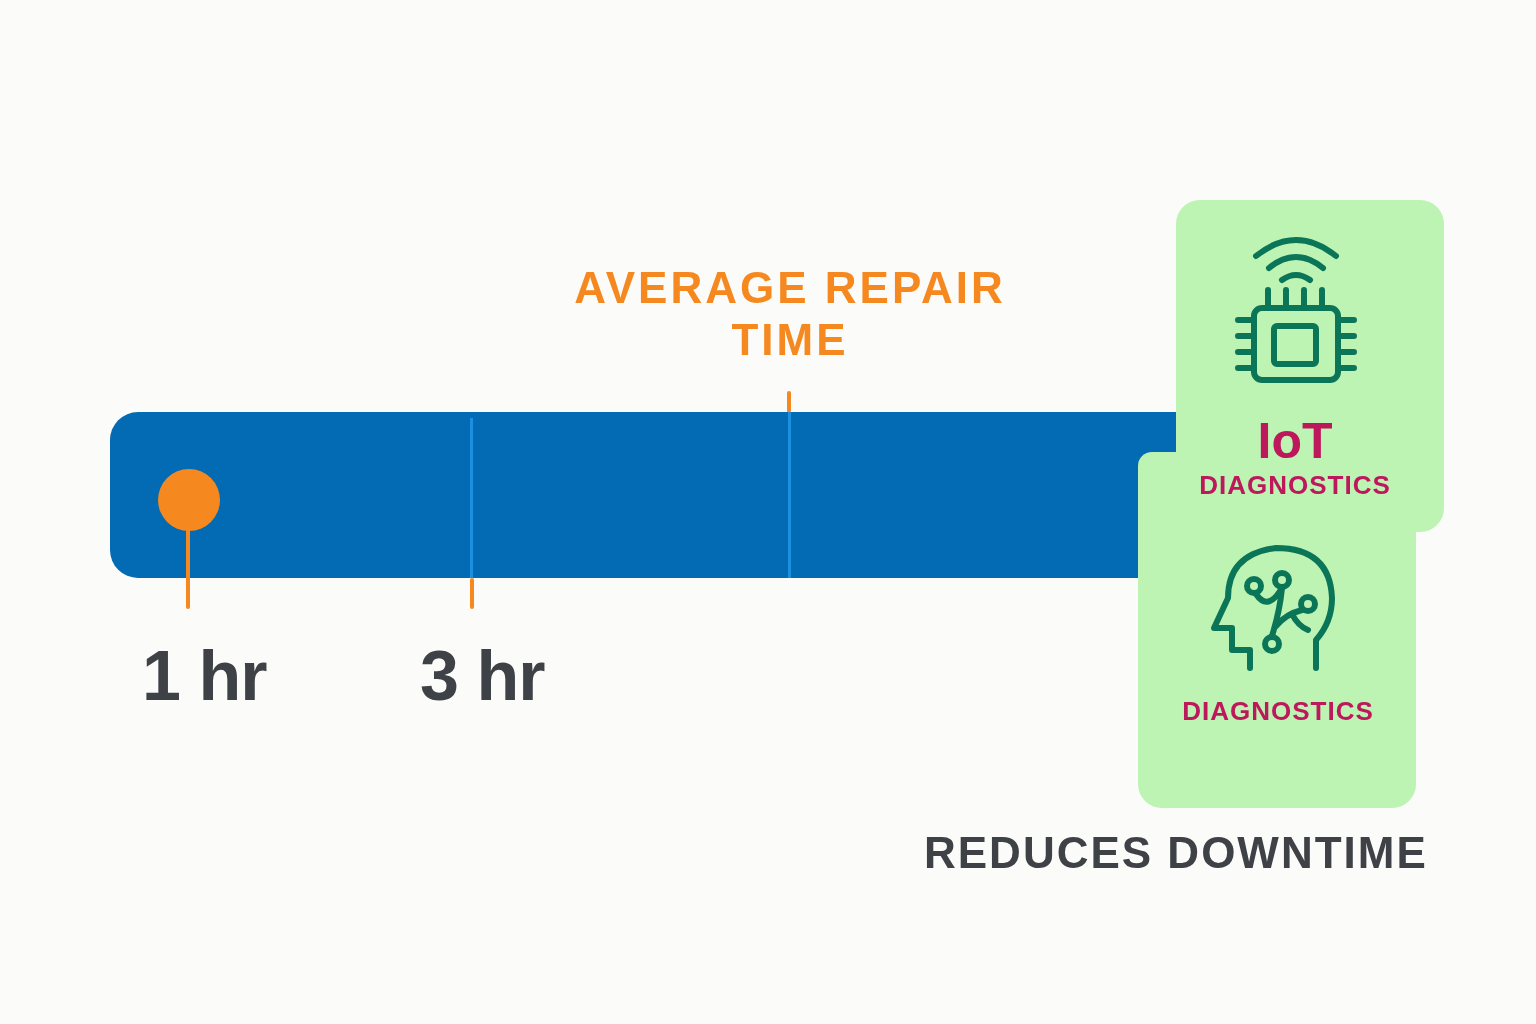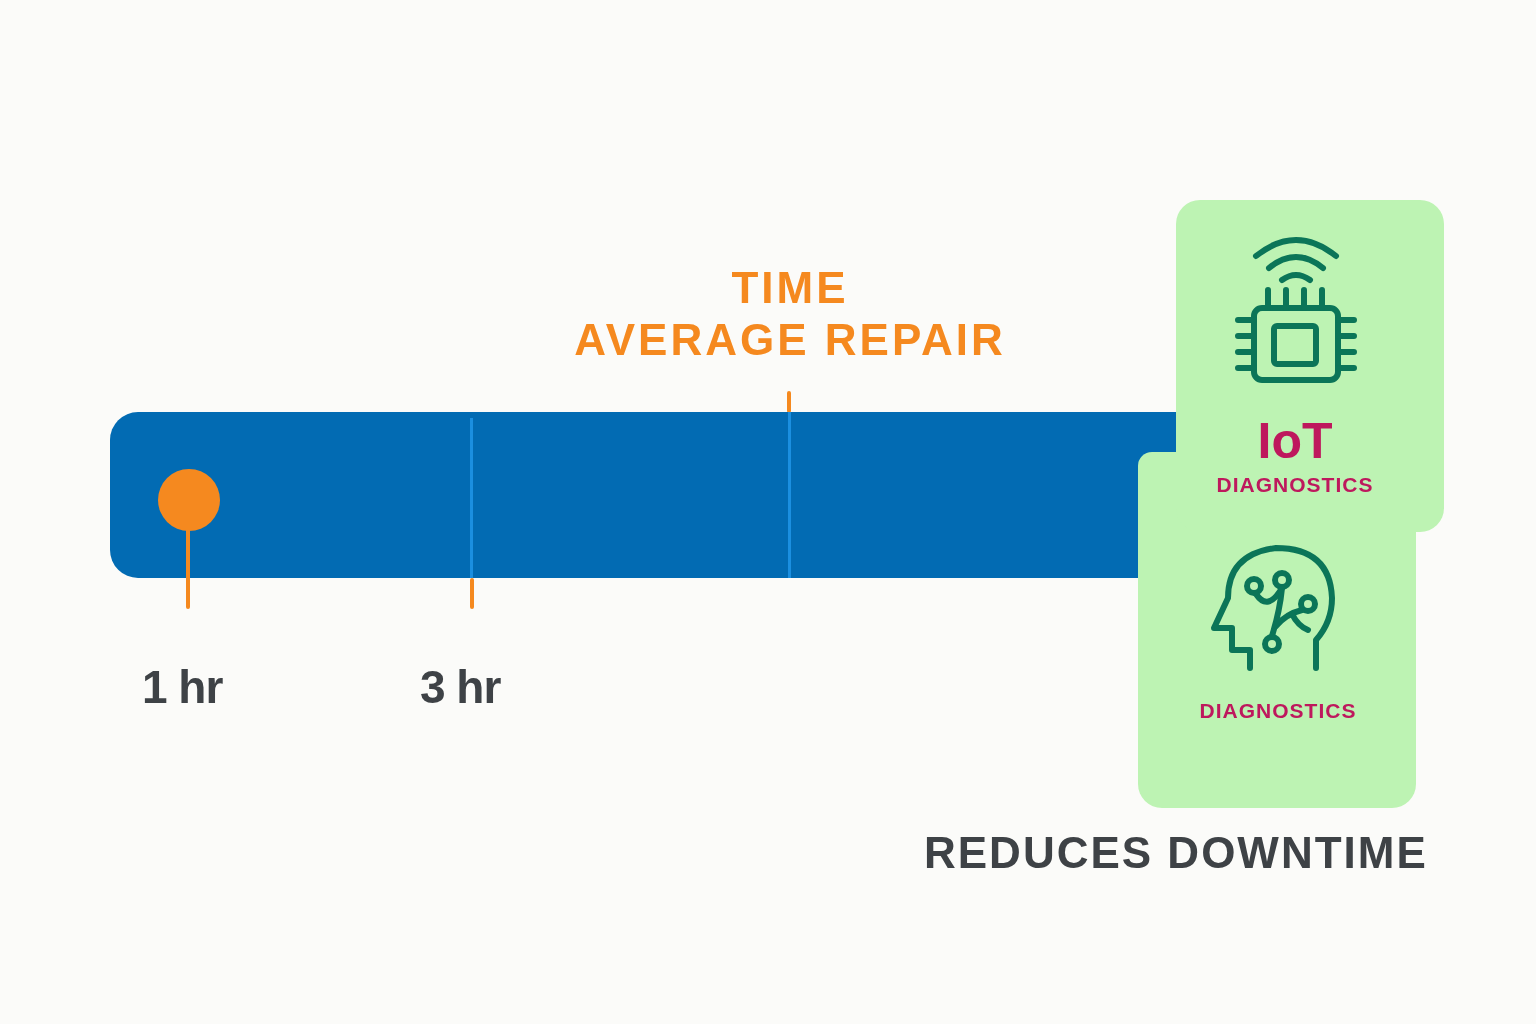--- a/index.html
+++ b/index.html
@@ -15,48 +15,48 @@
     position:absolute; left:110px; top:412px; width:1100px; height:166px;
     background:#026bb3; border-radius:28px 0 0 28px;
   }
   .divider { position:absolute; width:3px; background:#1b8fe0; }
   .tick-orange { position:absolute; width:4px; background:#f5891f; border-radius:2px; }
   .pin-head {
     position:absolute; left:158px; top:469px; width:62px; height:62px;
     border-radius:50%; background:#f5891f;
   }
   .tick-label {
-    position:absolute; top:660px; color:#3e4246; font-weight:700; font-size:46px;
+    position:absolute; top:636px; color:#3e4246; font-weight:700; font-size:70px;
     letter-spacing:-1px;
   }
   .panel-top {
     position:absolute; left:1176px; top:200px; width:268px; height:332px;
     background:#bdf3b3; border-radius:24px;
   }
   .panel-bottom {
     position:absolute; left:1138px; top:452px; width:278px; height:356px;
     background:#bdf3b3; border-radius:14px 0 24px 24px;
   }
   .panel-text {
     position:absolute; text-align:center; color:#be185d; font-weight:700;
   }
   .big { font-size:50px; line-height:54px; }
-  .small { font-size:21px; letter-spacing:1px; line-height:34px; }
+  .small { font-size:26px; letter-spacing:1px; line-height:34px; }
   .footer {
     position:absolute; left:924px; top:828px; color:#3e4246; font-weight:700;
     font-size:44px; letter-spacing:2px;
   }
   svg { position:absolute; overflow:visible; }
 </style>
 </head>
 <body>
 
 <div class="title">
+  <div>AVERAGE REPAIR</div>
   <div>TIME</div>
-  <div>AVERAGE REPAIR</div>
 </div>
 
 <div class="tick-orange" style="left:787px; top:391px; height:22px;"></div>
 
 <div class="bar"></div>
 
 <div class="divider" style="left:470px; top:418px; height:160px;"></div>
 <div class="divider" style="left:788px; top:412px; height:166px;"></div>
 
 <div class="tick-orange" style="left:186px; top:528px; height:81px;"></div>

